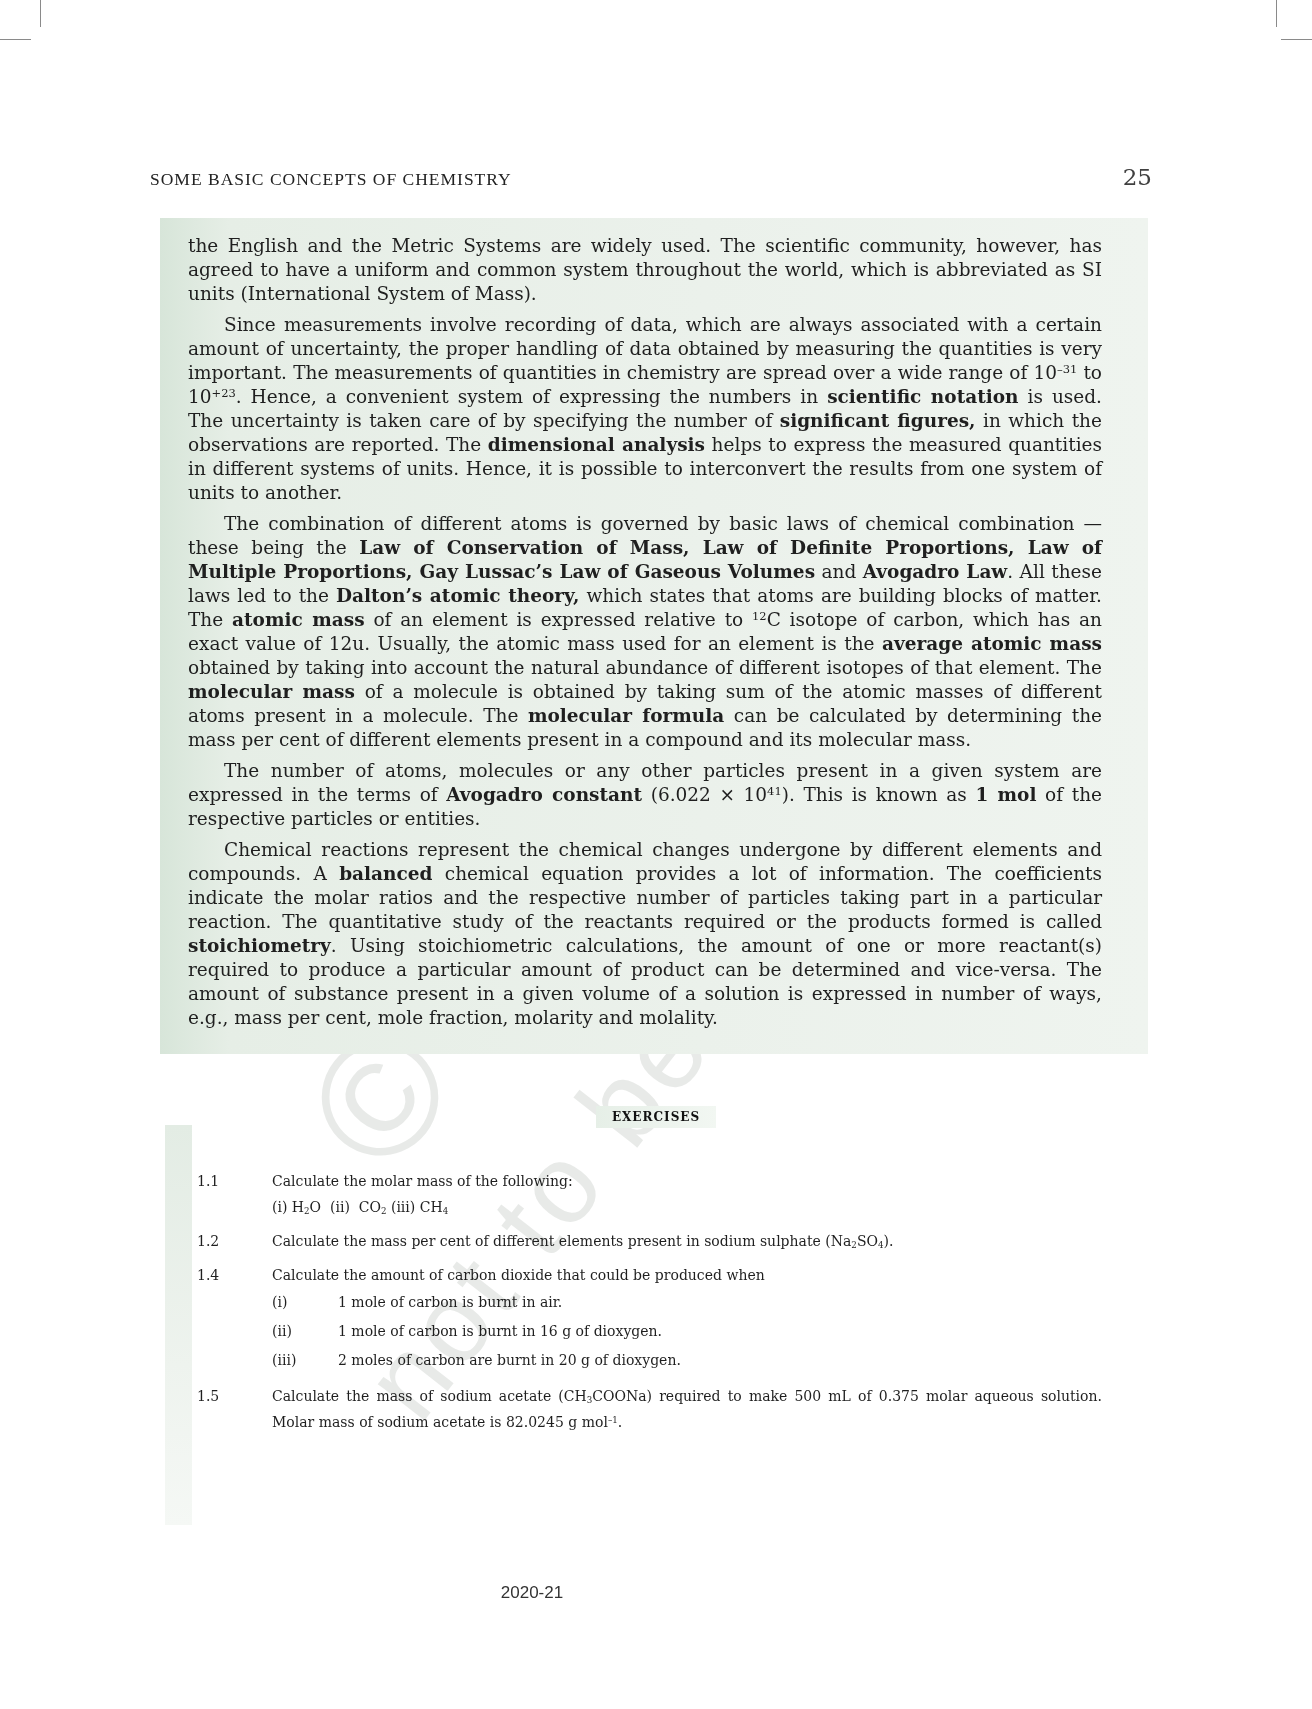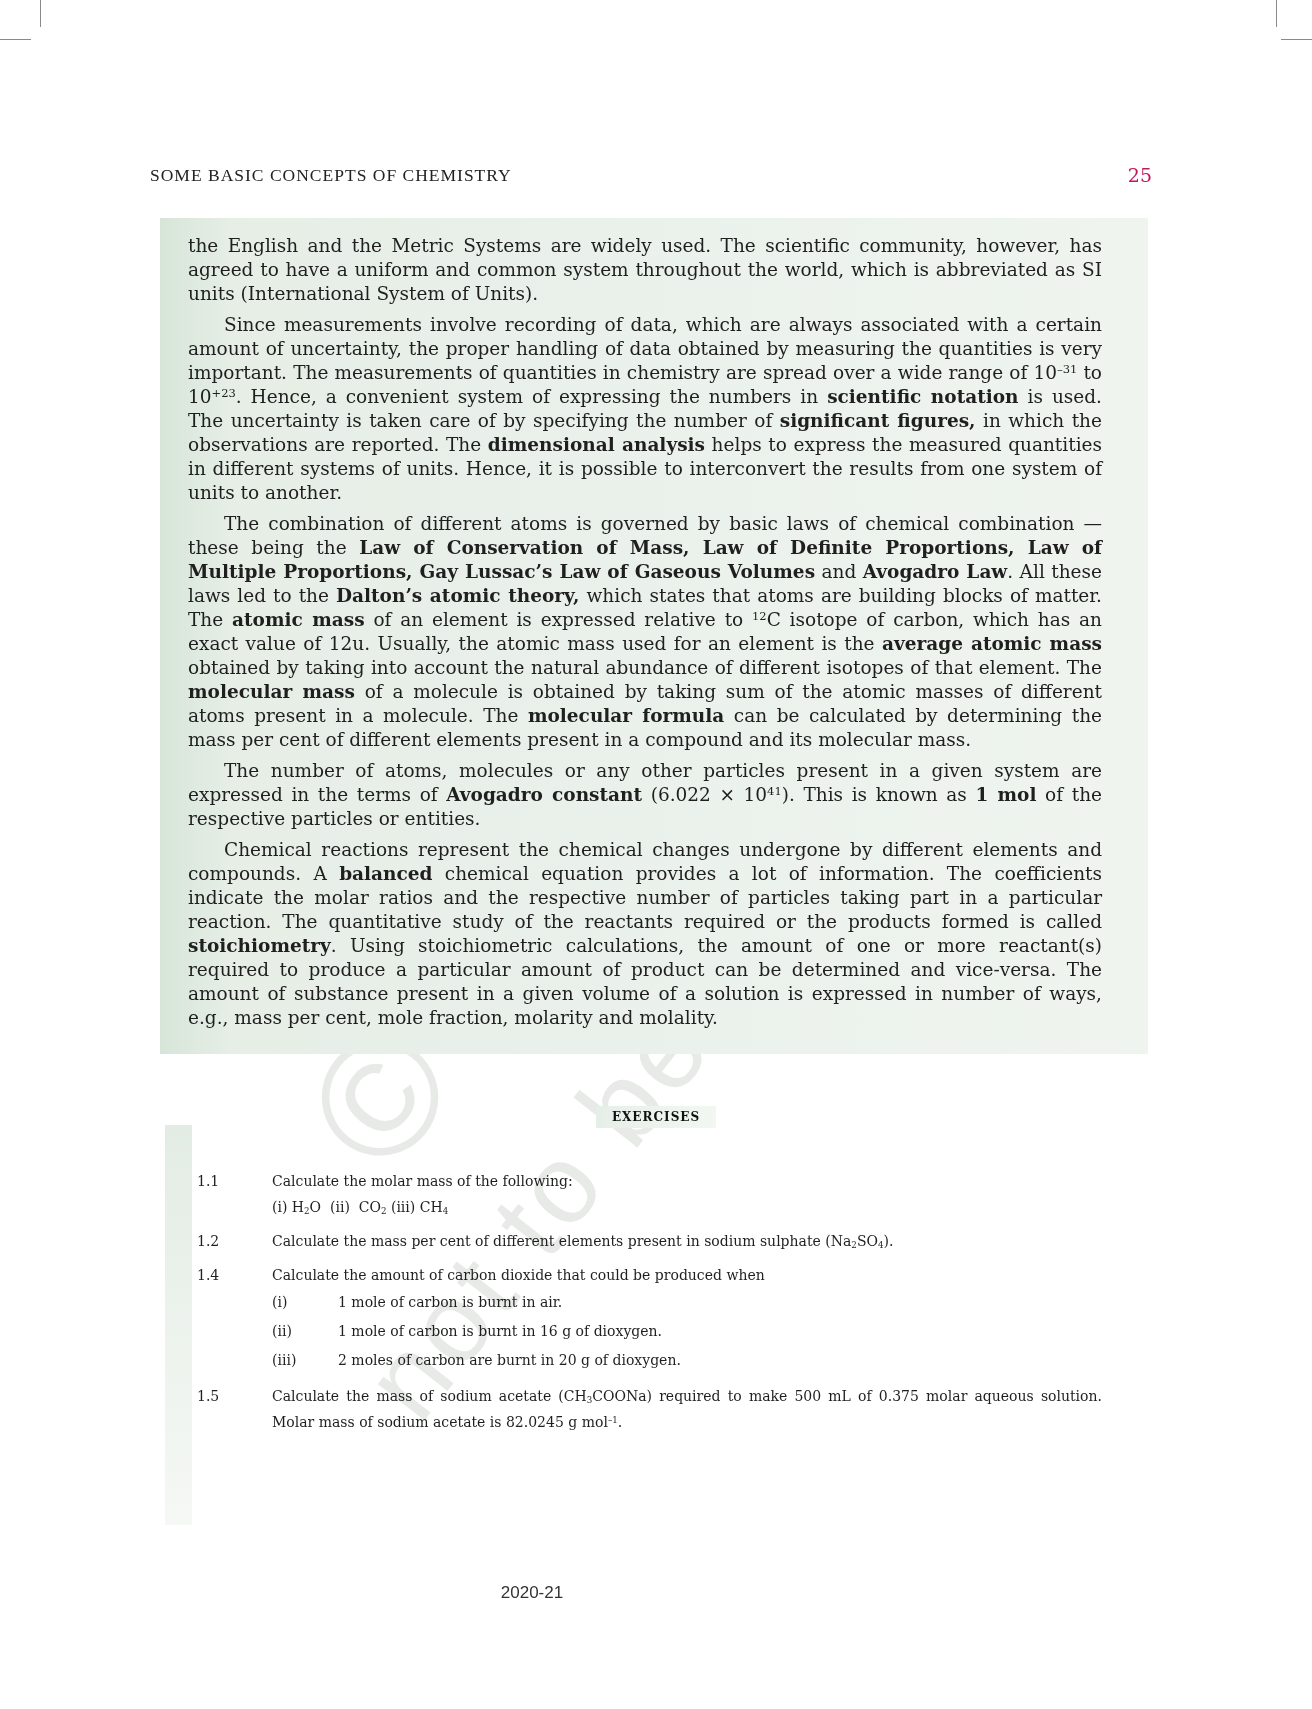--- a/index.html
+++ b/index.html
@@ -18,21 +18,21 @@
 
   
   .header-row{
     position:absolute;left:150px;top:164px;width:1002px;
     display:flex;justify-content:space-between;align-items:flex-end;
   }
   .running-head{
     font-family:"Liberation Serif", serif;
     font-size:17.5px;letter-spacing:1px;color:#222;
   }
-  .page-number{font-size:19px;color:#be185d;}
+  .page-number{font-size:23px;color:#404040;}
 
   
   .watermark{
     position:absolute;left:60px;top:320px;width:1190px;height:1120px;
     display:flex;flex-direction:column;align-items:center;justify-content:center;
     gap:36px;
     transform:rotate(-52deg);
     pointer-events:none;
     z-index:1;
   }
@@ -117,21 +117,21 @@
     <span class="page-number">25</span>
   </div>
 
   <div class="watermark">
     <span class="wm1">© NCERT</span>
     <span class="wm2">not to be republished</span>
   </div>
 
   <div class="summary-box">
     <div>
-        <p class="para first">the English and the Metric Systems are widely used. The scientific community, however, has agreed to have a uniform and common system throughout the world, which is abbreviated as SI units (International System of Units).</p>
+        <p class="para first">the English and the Metric Systems are widely used. The scientific community, however, has agreed to have a uniform and common system throughout the world, which is abbreviated as SI units (International System of Mass).</p>
         <p class="para">Since measurements involve recording of data, which are always associated with a certain amount of uncertainty, the proper handling of data obtained by measuring the quantities is very important. The measurements of quantities in chemistry are spread over a wide range of 10<sup>–31</sup> to 10<sup>+23</sup>. Hence, a convenient system of expressing the numbers in <b>scientific notation</b> is used. The uncertainty is taken care of by specifying the number of <b>significant figures,</b> in which the observations are reported. The <b>dimensional analysis</b> helps to express the measured quantities in different systems of units. Hence, it is possible to interconvert the results from one system of units to another.</p>
         <p class="para">The combination of different atoms is governed by basic laws of chemical combination — these being the <b>Law of Conservation of Mass, Law of Definite Proportions, Law of Multiple Proportions, Gay Lussac’s Law of Gaseous Volumes</b> and <b>Avogadro Law</b>. All these laws led to the <b>Dalton’s atomic theory,</b> which states that atoms are building blocks of matter. The <b>atomic mass</b> of an element is expressed relative to <sup>12</sup>C isotope of carbon, which has an exact value of 12u. Usually, the atomic mass used for an element is the <b>average atomic mass</b> obtained by taking into account the natural abundance of different isotopes of that element. The <b>molecular mass</b> of a molecule is obtained by taking sum of the atomic masses of different atoms present in a molecule. The <b>molecular formula</b> can be calculated by determining the mass per cent of different elements present in a compound and its molecular mass.</p>
         <p class="para">The number of atoms, molecules or any other particles present in a given system are expressed in the terms of <b>Avogadro constant</b> (6.022 × 10<sup>41</sup>). This is known as <b>1 mol</b> of the respective particles or entities.</p>
         <p class="para">Chemical reactions represent the chemical changes undergone by different elements and compounds. A <b>balanced</b> chemical equation provides a lot of information. The coefficients indicate the molar ratios and the respective number of particles taking part in a particular reaction. The quantitative study of the reactants required or the products formed is called <b>stoichiometry</b>. Using stoichiometric calculations, the amount of one or more reactant(s) required to produce a particular amount of product can be determined and vice-versa. The amount of substance present in a given volume of a solution is expressed in number of ways, e.g., mass per cent, mole fraction, molarity and molality.</p>
       </div>
   </div>
 
   <div class="exercises-heading-wrap">
     <span class="exercises-heading">EXERCISES</span>
   </div>

